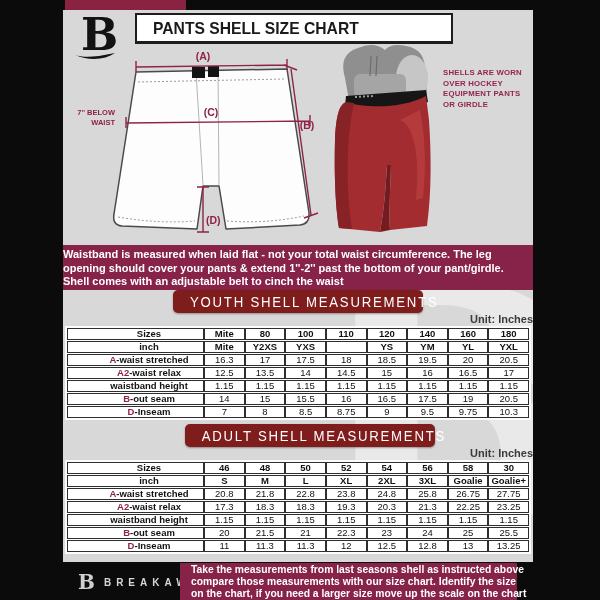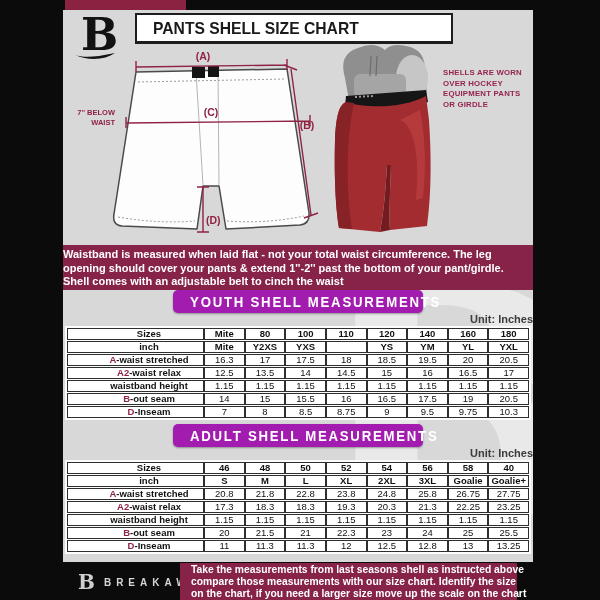--- a/index.html
+++ b/index.html
@@ -19,25 +19,25 @@
             letter-spacing:0.5px;text-shadow:0 0 2px rgba(0,0,0,.4);}
   .date-box div{transform:scaleX(0.9);}
   .diagram{position:absolute;left:0;top:35px;z-index:1;}
   .photo{position:absolute;left:267px;top:30px;z-index:1;}
   .shell-note{position:absolute;left:380px;top:58px;width:88px;z-index:1;
               color:#952450;font-size:7.8px;font-weight:bold;line-height:10.5px;letter-spacing:0.2px;}
   .info-band{position:absolute;left:0;top:235px;width:470px;height:42px;background:#872348;z-index:2;
              color:#fff;font-size:11px;font-weight:bold;line-height:13.5px;padding-top:3px;
              box-sizing:content-box;}
   .section-heading{position:absolute;left:50%;transform:translateX(-50%);width:250px;height:23px;z-index:2;
-             background:#a21caf;border-radius:5px;color:#fff;text-align:center;line-height:23px;
-             font-size:15px;font-weight:bold;box-shadow:0 1px 2px rgba(0,0,0,.35);}
+             background:#7f1d1d;border-radius:5px;color:#fff;text-align:center;line-height:23px;
+             font-size:15px;font-weight:normal;box-shadow:0 1px 2px rgba(0,0,0,.35);}
   .section-heading span{display:inline-block;transform:scaleX(0.88);letter-spacing:2px;white-space:nowrap;}
   .unit{position:absolute;left:0;width:470px;text-align:right;font-size:11px;font-weight:bold;color:#3c3c3c;z-index:2;}
-  .yh{top:280px;} .yu{top:303px;} .ah{top:414px;} .au{top:437px;}
+  .yh{top:280px;} .yu{top:303px;} .ah{top:414px;margin-left:12px;} .au{top:437px;}
   .table-panel{position:absolute;left:2px;width:466px;background:#fcfcfc;padding:1px 2px;box-sizing:border-box;z-index:2;}
   .yt{top:316px;} .at{top:450px;}
   table{border-collapse:separate;border-spacing:0 1.6px;width:100%;table-layout:fixed;}
   td{border:1.2px solid #2e2e2e;background:#fff;text-align:center;font-size:9.5px;
      height:10px;line-height:10px;padding:0;color:#111;overflow:hidden;white-space:nowrap;}
   td.lbl{width:108px;font-weight:bold;padding-left:27px;}
   tr.hdr td{font-weight:bold;}
   .pfx{color:#8f2344;}
   .footer{position:absolute;left:0;top:562px;width:600px;height:38px;background:#0b0b0b;}
   .footer-logo{position:absolute;left:78px;top:10px;color:#d6d6d6;display:flex;align-items:center;}
@@ -215,21 +215,21 @@
           <tbody>
             <tr class="hdr">
               <td class="lbl">Sizes</td>
               <td>46</td>
               <td>48</td>
               <td>50</td>
               <td>52</td>
               <td>54</td>
               <td>56</td>
               <td>58</td>
-              <td>40</td>
+              <td>30</td>
             </tr>
             <tr class="hdr">
               <td class="lbl">inch</td>
               <td>S</td>
               <td>M</td>
               <td>L</td>
               <td>XL</td>
               <td>2XL</td>
               <td>3XL</td>
               <td>Goalie</td>

